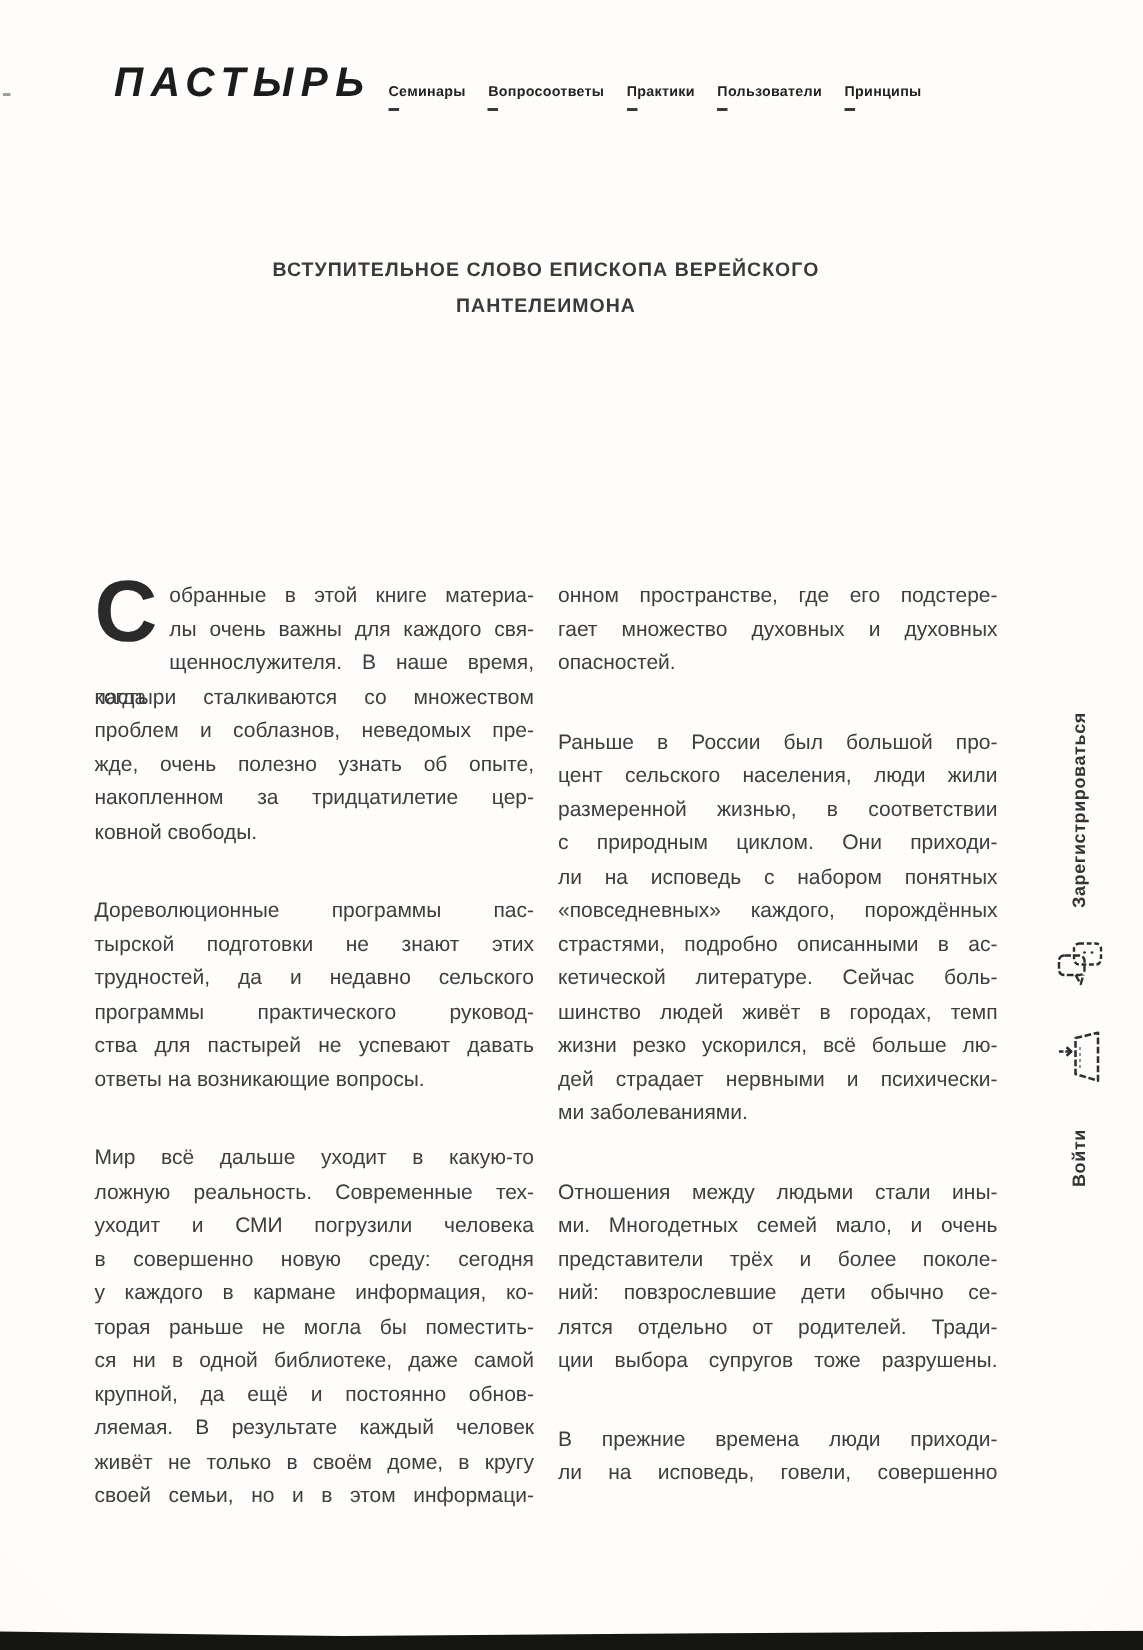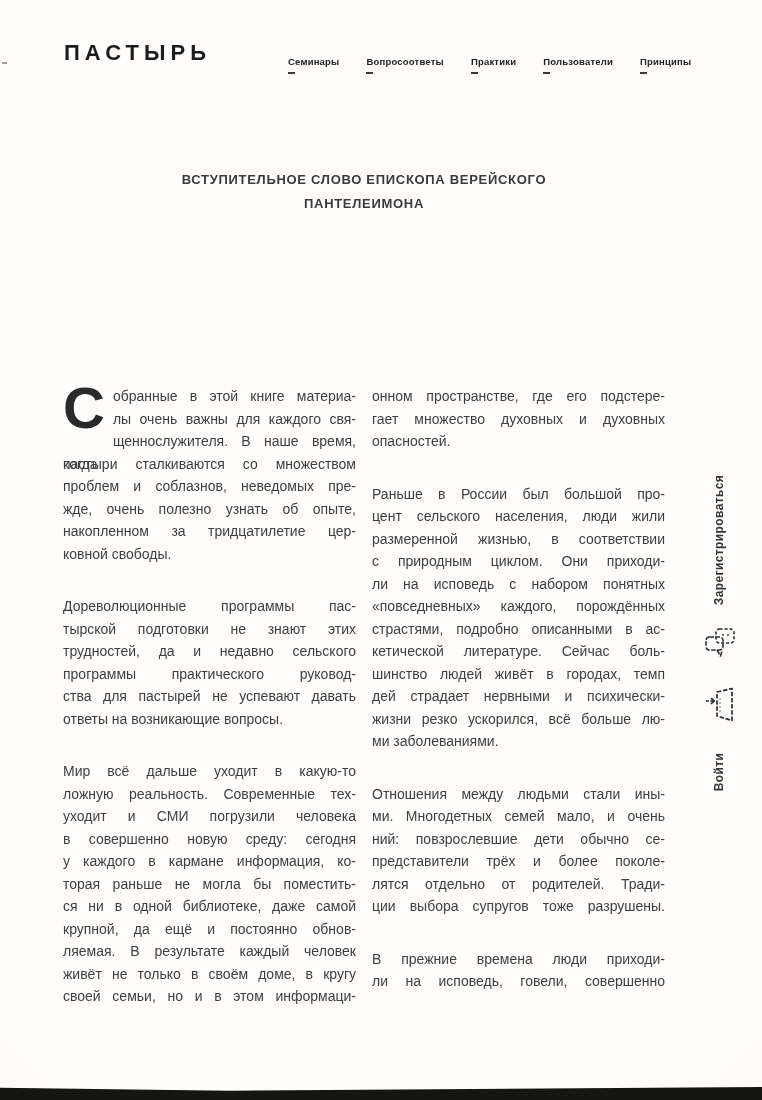--- a/index.html
+++ b/index.html
@@ -7,25 +7,25 @@
     --paper:#fcfbfa; --edge:#151514; --icon:#2e2e2e;
   }
   *{margin:0;padding:0;box-sizing:border-box;}
   body{background:#888;font-family:"Liberation Sans",sans-serif;}
   .page{
     position:relative;width:762px;height:1100px;margin:0 auto;overflow:hidden;
     background:radial-gradient(130% 120% at 50% 42%, #fefdfc 55%, #f3f2ef 100%);
   }
   
   .logo{
-    position:absolute;left:64px;top:40px;
-    font-size:22px;font-weight:800;letter-spacing:5px;color:var(--logo);
-    transform:scaleY(1.02);cursor:pointer;
+    position:absolute;left:76px;top:40px;
+    font-size:27px;font-weight:800;letter-spacing:5px;color:var(--logo);
+    transform:scaleY(1.02);cursor:pointer;font-style:italic;
   }
-  .nav{position:absolute;left:288px;top:56px;display:flex;gap:27px;}
+  .nav{position:absolute;left:259px;top:56px;display:flex;gap:15px;}
   .nav-item{display:block;text-decoration:none;cursor:pointer;}
   .nav-text{display:block;font-size:9.5px;font-weight:700;color:var(--nav);letter-spacing:.2px;}
   .nav-dash{display:block;width:7px;height:2px;background:#3a3a3a;margin-top:5px;}
   
   .title{
     position:absolute;left:63px;top:168px;width:602px;
     text-align:center;font-size:13px;font-weight:700;color:var(--heading);
     letter-spacing:.7px;line-height:24px;
   }
   
@@ -138,29 +138,29 @@
         <div class="para">
           <div class="ln">Раньше в России был большой про-</div>
           <div class="ln">цент сельского населения, люди жили</div>
           <div class="ln">размеренной жизнью, в соответствии</div>
           <div class="ln">с природным циклом. Они приходи-</div>
           <div class="ln">ли на исповедь с набором понятных</div>
           <div class="ln">«повседневных» каждого, порождённых</div>
           <div class="ln">страстями, подробно описанными в ас-</div>
           <div class="ln">кетической литературе. Сейчас боль-</div>
           <div class="ln">шинство людей живёт в городах, темп</div>
+          <div class="ln">жизни резко ускорился, всё больше лю-</div>
           <div class="ln">дей страдает нервными и психически-</div>
-          <div class="ln">жизни резко ускорился, всё больше лю-</div>
           <div class="ln pl">ми заболеваниями.</div>
         </div>
         <div class="para">
           <div class="ln">Отношения между людьми стали ины-</div>
           <div class="ln">ми. Многодетных семей мало, и очень</div>
+          <div class="ln">представители трёх и более поколе-</div>
           <div class="ln">ний: повзрослевшие дети обычно се-</div>
-          <div class="ln">представители трёх и более поколе-</div>
           <div class="ln">лятся отдельно от родителей. Тради-</div>
           <div class="ln">ции выбора супругов тоже разрушены.</div>
         </div>
         <div class="para">
           <div class="ln">В прежние времена люди приходи-</div>
           <div class="ln">ли на исповедь, говели, совершенно</div>
         </div>
       </div>
   </main>
 

